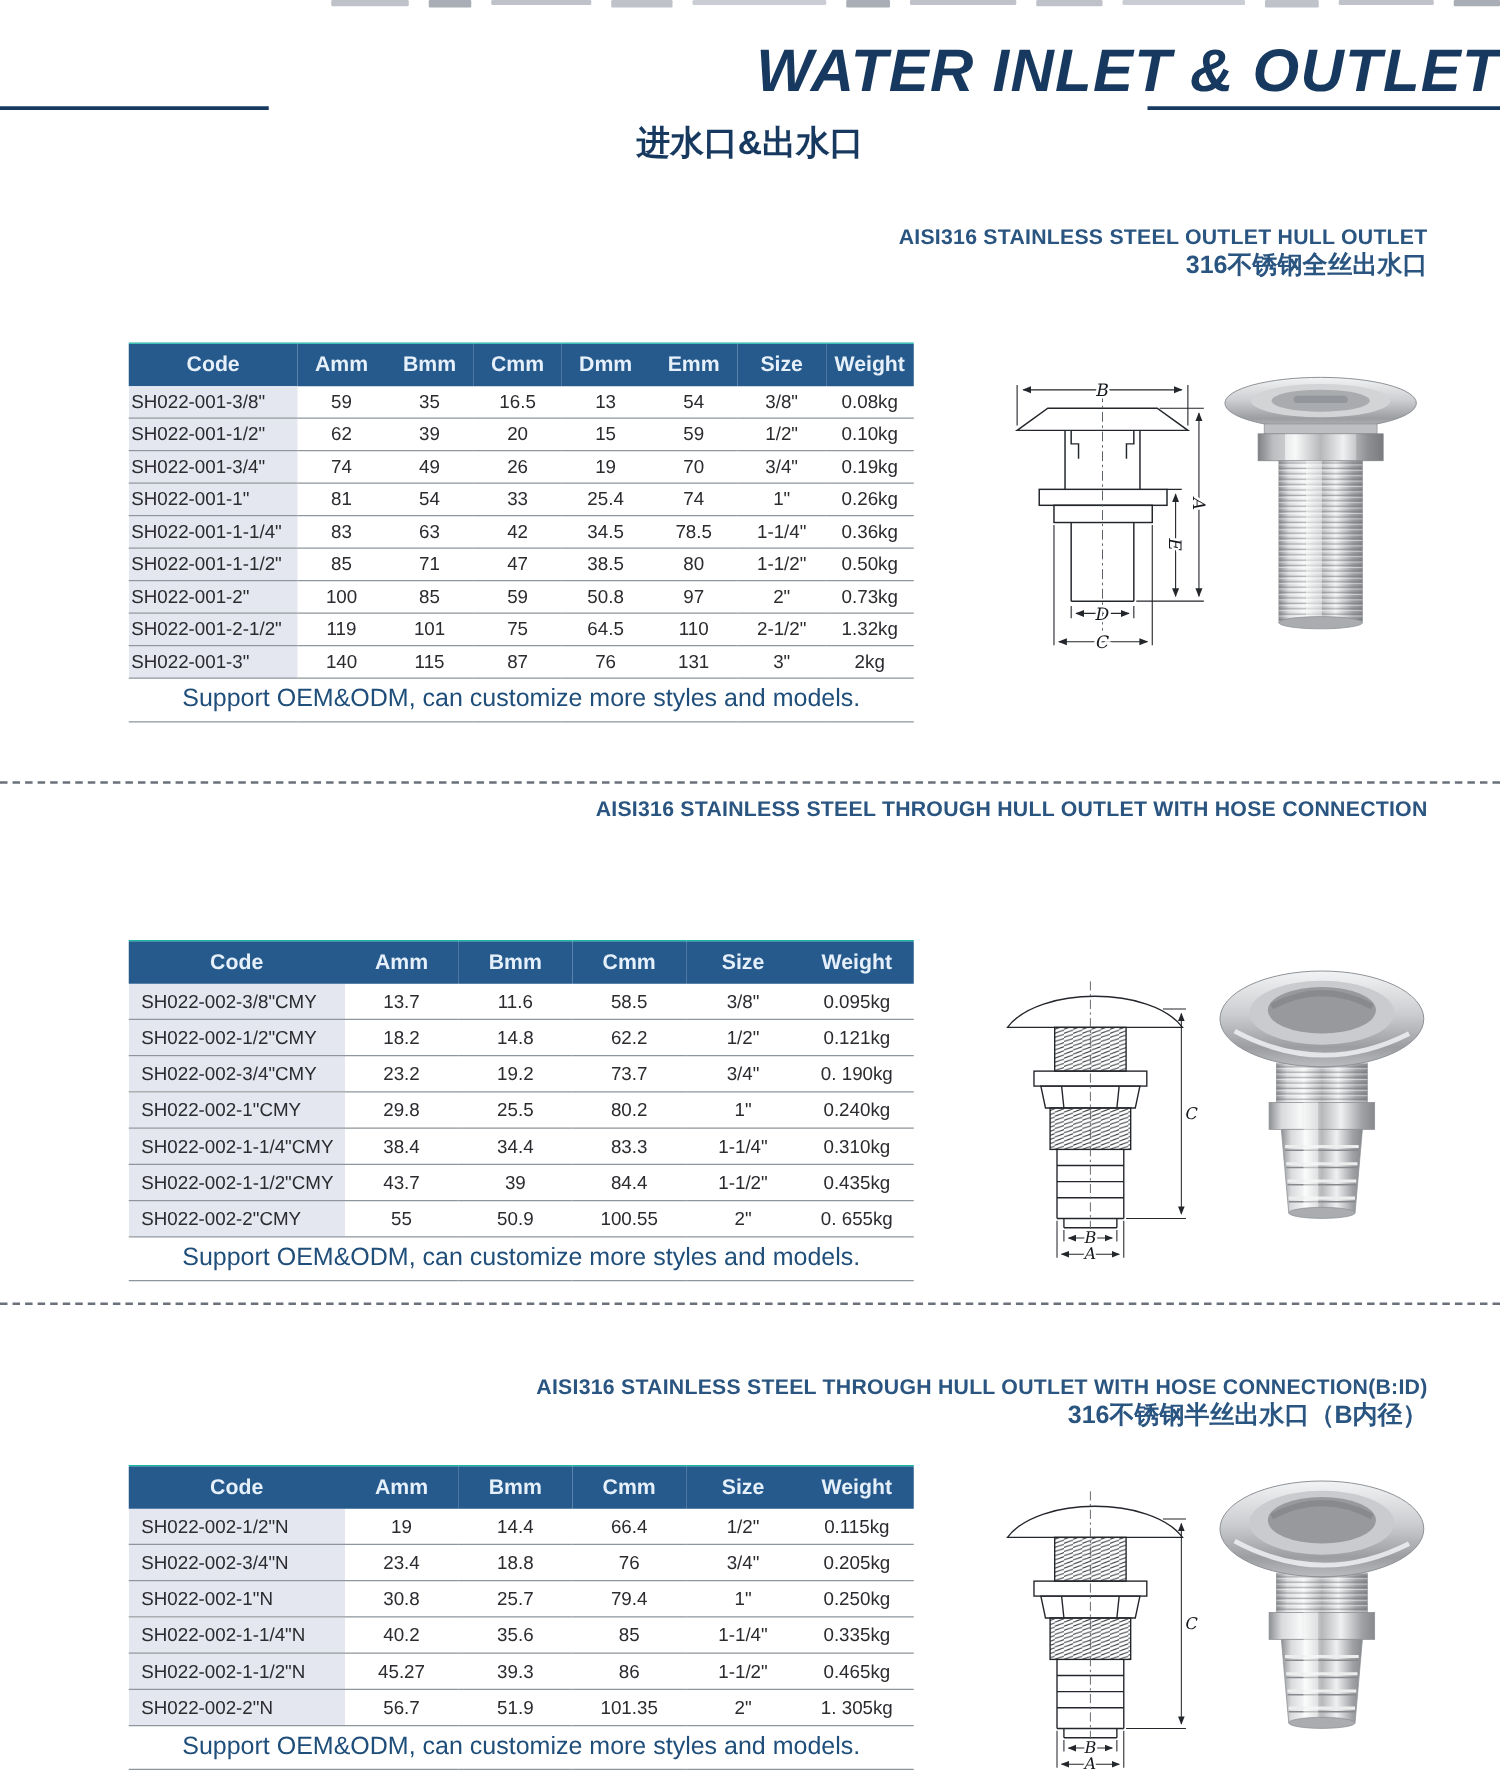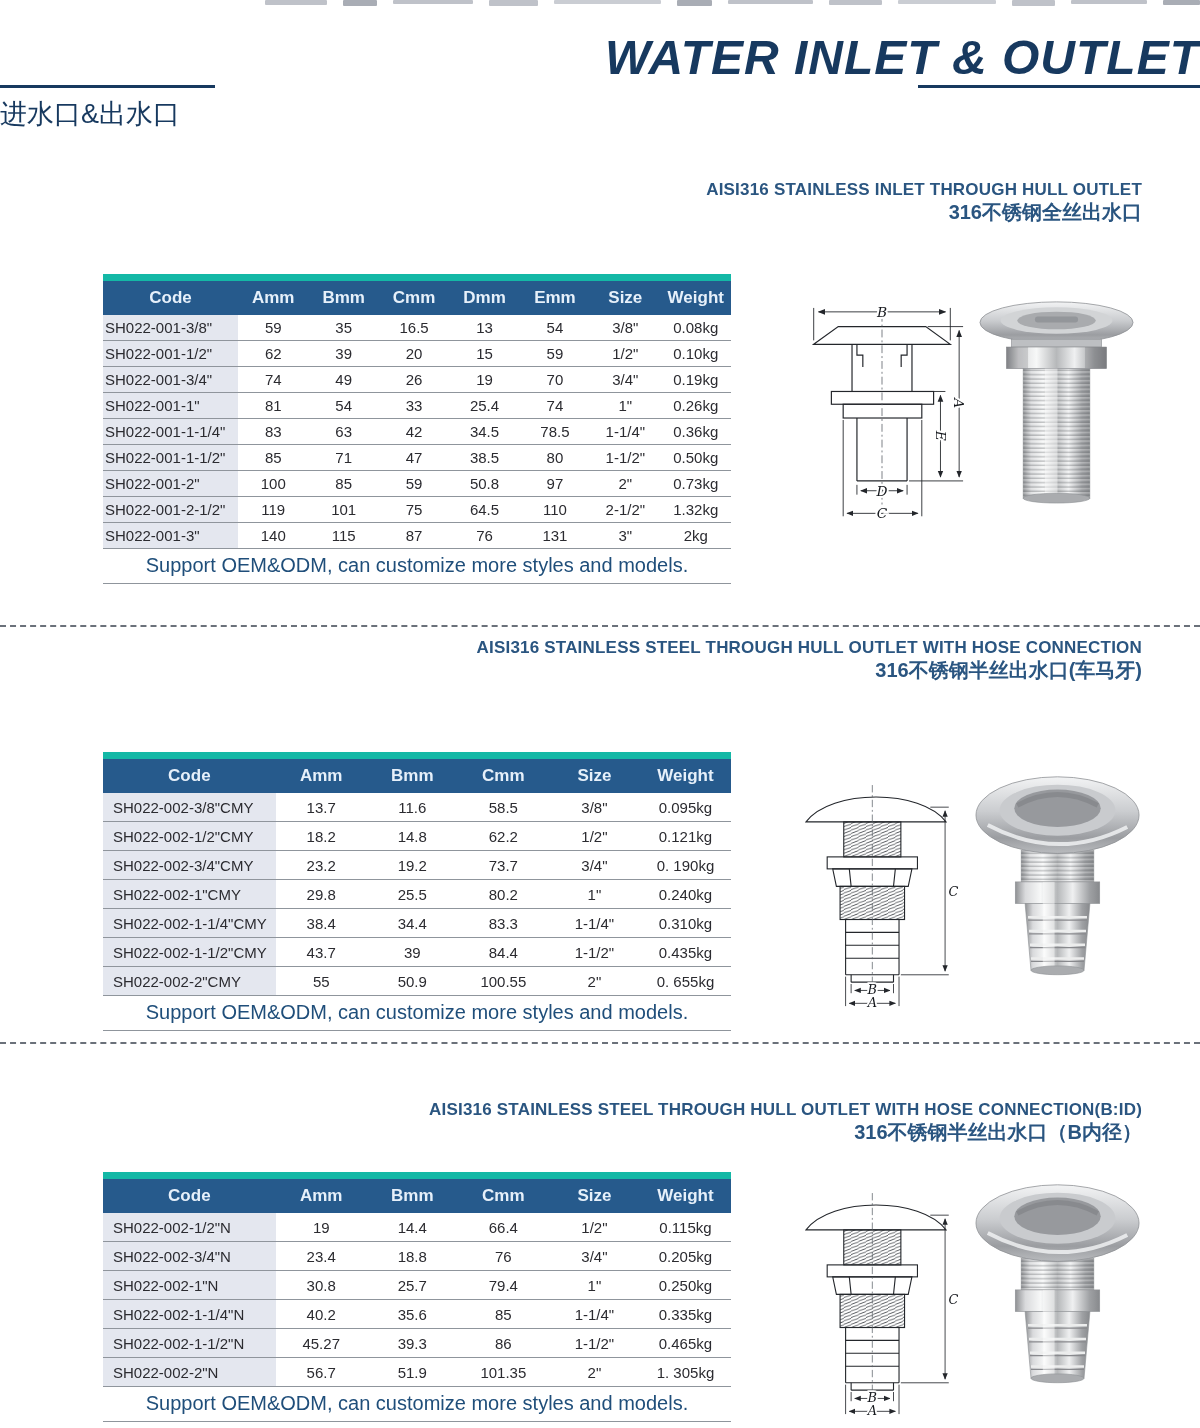--- a/index.html
+++ b/index.html
@@ -19,22 +19,22 @@
   
   .artifacts{position:absolute;top:0;left:265px;right:0;height:8px;display:flex;gap:16px;}
   .artifacts i{display:block;background:#a9aeb7;opacity:.75;border-radius:1px;}
   
   .page-title{
     position:absolute;top:30px;left:0;width:100%;text-align:right;
     font-size:48px;font-weight:800;font-style:italic;letter-spacing:1px;
     color:var(--navy);
   }
   .page-subtitle{
-    position:absolute;top:96px;left:0;width:100%;text-align:left;
-    font-size:27px;font-weight:400;color:var(--navy);
+    position:absolute;top:96px;left:0;width:100%;text-align:center;
+    font-size:27px;font-weight:700;color:var(--navy);
   }
   .h-rule{position:absolute;top:85px;height:3px;background:var(--navy);}
   .rule-left{left:0;width:215px;}
   .rule-right{right:0;width:282px;}
   
   .sec-heading{position:absolute;right:58px;text-align:right;color:#2a5580;font-weight:700;}
   .sec-heading .en{font-size:17px;line-height:22px;letter-spacing:.2px;}
   .sec-heading .cn{font-size:20px;line-height:23px;}
   #sec1-heading{top:179px;}
   #sec2-heading{top:637px;}
@@ -45,21 +45,21 @@
   #divider2{top:1042px;}
   
   .table-wrap{position:absolute;left:103px;width:628px;}
   #table1-wrap{top:274px;}
   #table2-wrap{top:752px;}
   #table3-wrap{top:1172px;}
   table.data-table{width:100%;border-collapse:collapse;table-layout:fixed;}
   .data-table thead th{
     background:var(--thbg);color:var(--thtext);
     font-size:17px;font-weight:700;padding:7px 2px;
-    border-top:7px solid #14b8a6;
+    border-top:1px solid #14b8a6;
   }
   .data-table tbody td{
     font-size:15px;color:#2b2b30;text-align:center;
     padding:5.5px 2px;border-bottom:1px solid var(--line);
     white-space:nowrap;overflow:hidden;
   }
   #table1 tbody td{padding:4px 2px;}
   .data-table tbody td.code-col{background:var(--codebg);text-align:left;padding-left:10px;}
   .data-table tfoot td{
     color:var(--note);font-size:20px;text-align:center;
@@ -128,21 +128,21 @@
   <i style="width:85px;height:4px"></i>
     <i style="width:42px;height:5px;background:#8c929c"></i>
 </div>
 
 <div class="h-rule rule-left"></div>
 <div class="h-rule rule-right"></div>
 <div class="page-title">WATER INLET &amp; OUTLET</div>
 <div class="page-subtitle">进水口&amp;出水口</div>
 
 <div class="sec-heading" id="sec1-heading">
-  <div class="en">AISI316 STAINLESS INLET THROUGH HULL OUTLET</div>
+  <div class="en">AISI316 STAINLESS STEEL OUTLET HULL OUTLET</div>
   <div class="cn">316不锈钢全丝出水口</div>
 </div>
 
 <div class="table-wrap" id="table1-wrap">
   <table class="data-table cols8" id="table1" data-table="sections.0.table">
       <thead>
         <tr>
           <th>Code</th>
           <th>Amm</th>
           <th>Bmm</th>
@@ -298,21 +298,20 @@
     <rect x="48" y="74" width="68" height="132" fill="url(#threads)"></rect>
     <rect x="70" y="74" width="13" height="132" fill="rgba(255,255,255,0.5)"></rect>
     <ellipse cx="82" cy="206" rx="34" ry="5" fill="#aaacaf" stroke="#8d9094" stroke-width="0.6"></ellipse>
   </svg>
 </div>
 
 <div class="divider" id="divider1"></div>
 
 <div class="sec-heading" id="sec2-heading">
   <div class="en">AISI316 STAINLESS STEEL THROUGH HULL OUTLET WITH HOSE CONNECTION</div>
-  <div class="cn">316不锈钢半丝出水口(车马牙)</div>
 </div>
 
 <div class="table-wrap" id="table2-wrap">
   <table class="data-table cols6" id="table2" data-table="sections.1.table">
       <thead>
         <tr>
           <th>Code</th>
           <th>Amm</th>
           <th>Bmm</th>
           <th>Cmm</th>

